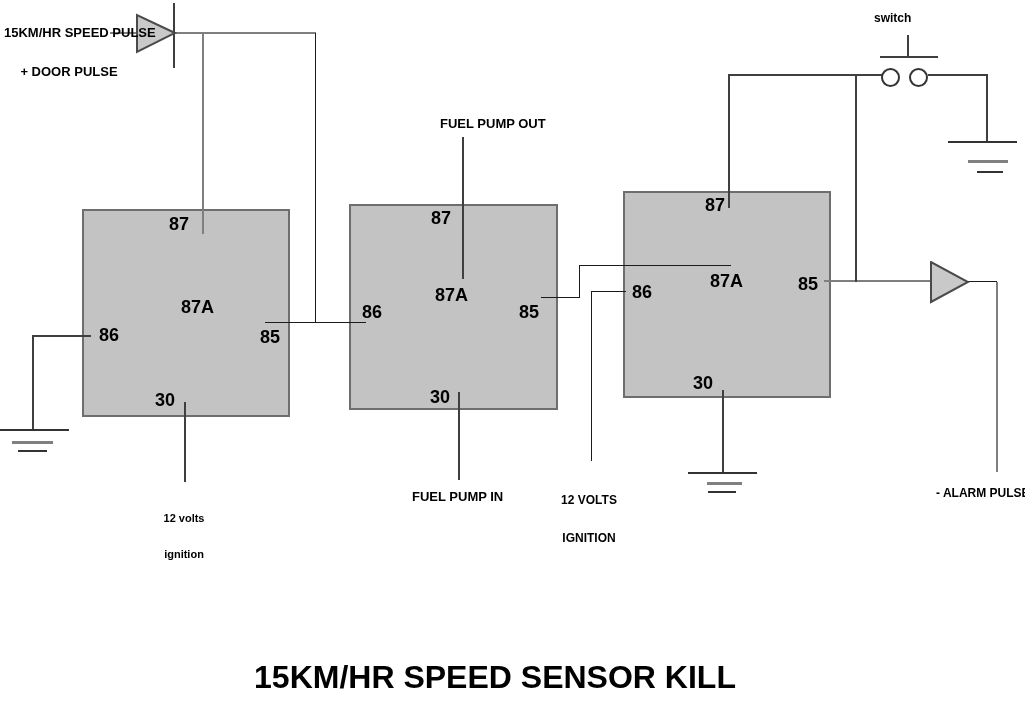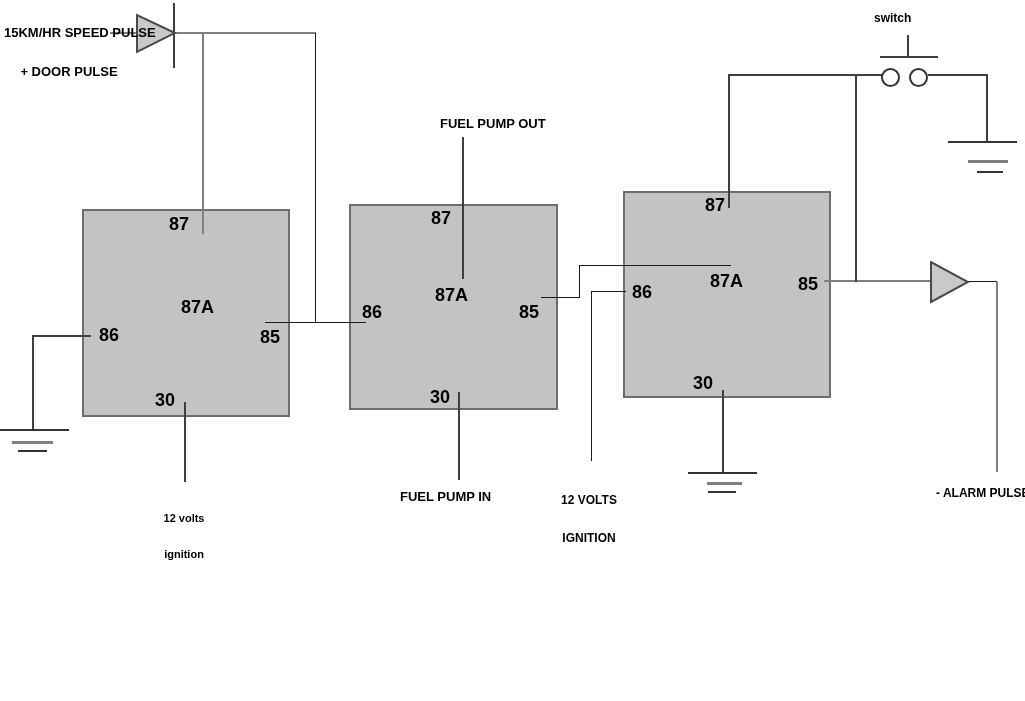--- a/index.html
+++ b/index.html
@@ -104,28 +104,29 @@
 
   <div class="lbl small ctr" style="left:4px;top:0px;width:130px;text-align:center;">
     <div>15KM/HR SPEED PULSE</div>
     <div>+ DOOR PULSE</div>
   </div>
 
   <div class="lbl" style="left:842px;top:11px;font-size:12px;margin-left:32px;">switch</div>
 
   <div class="lbl small" style="left:424px;top:117px;padding-left:16px;">FUEL PUMP OUT</div>
 
-  <div class="lbl small" style="left:400px;top:490px;">FUEL PUMP IN</div>
+  <div class="lbl small" style="left:412px;top:490px;">FUEL PUMP IN</div>
 
   <div class="lbl ctr" style="left:152px;top:488px;width:64px;font-size:11px;line-height:12px;">
     <div>12 volts</div>
     <div>ignition</div>
   </div>
 
   <div class="lbl ctr" style="left:552px;top:469px;width:74px;font-size:12px;line-height:12.5px;">
     <div>12 VOLTS</div>
     <div>IGNITION</div>
   </div>
 
   <div class="lbl" style="left:936px;top:486px;font-size:12px;">- ALARM PULSE</div>
 
+  <div class="title" style="left:250px;top:661px;width:490px;">15KM/HR SPEED SENSOR KILL</div>
 
 </div>
 
 </body></html>

